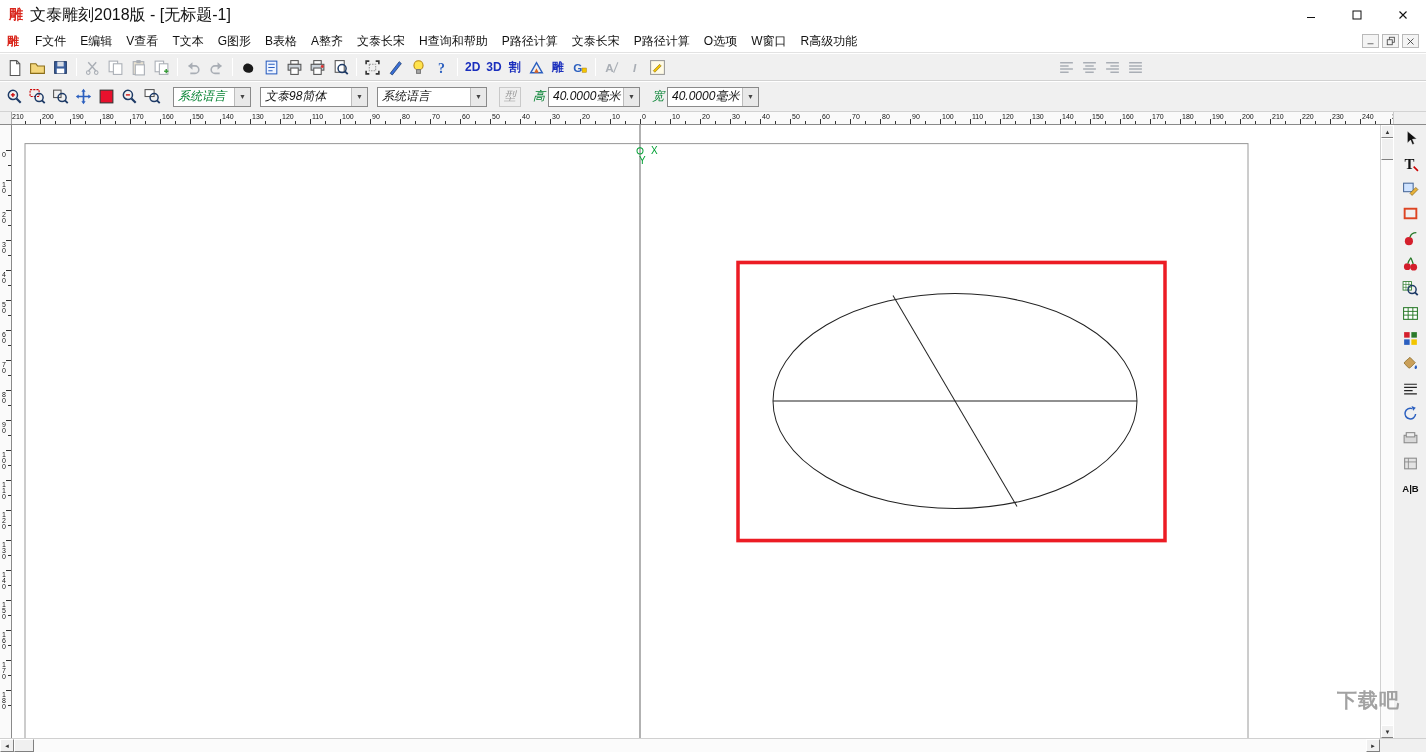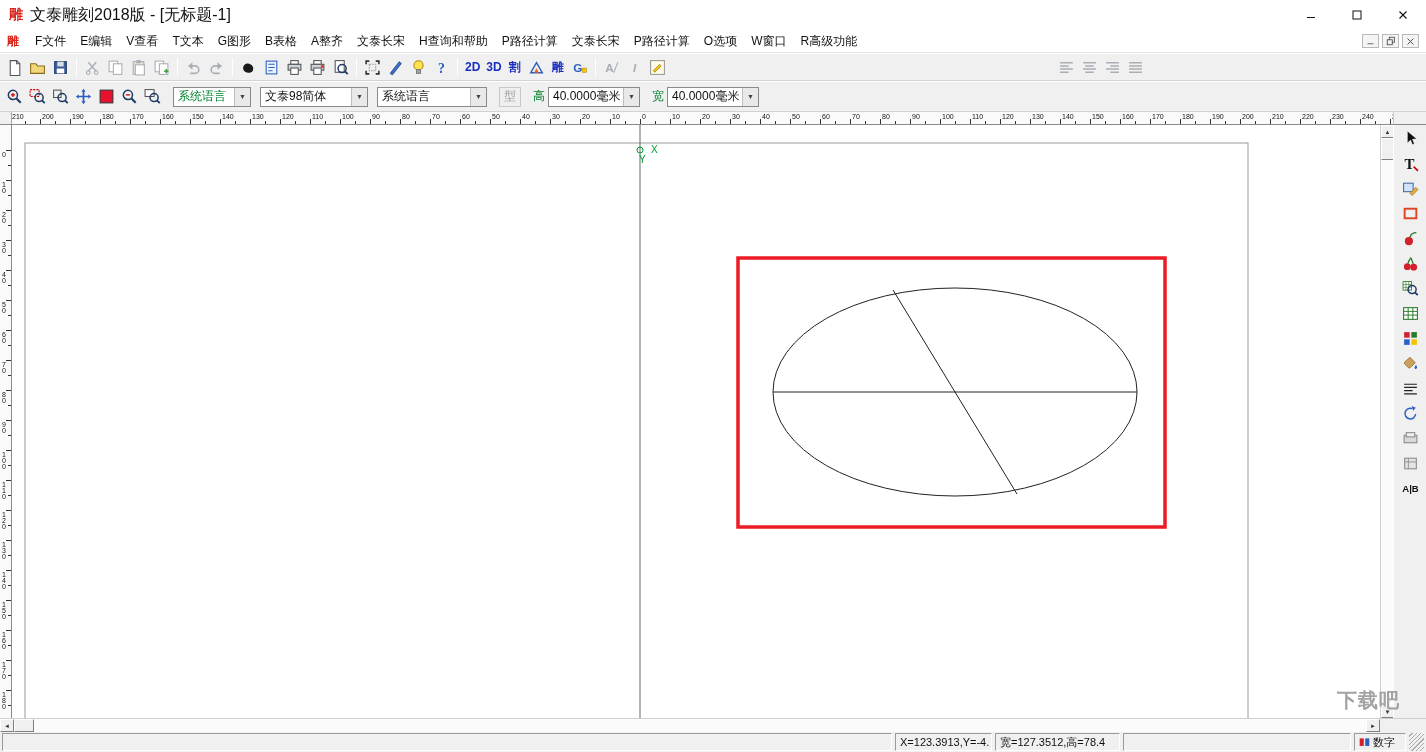--- a/index.html
+++ b/index.html
@@ -19,21 +19,21 @@
 .menubar{height:23px;background:#fff;display:flex;align-items:center;padding-left:7px;border-bottom:1px solid #e2e2e2;flex:0 0 auto;}
 .menu-doc-icon{color:#d9261c;font-weight:bold;margin-right:9px;}
 .menu-items{display:flex;}
 .menu-item{padding:2px 7px;white-space:nowrap;}
 .mdi-ctrls{margin-left:auto;display:flex;gap:3px;padding-right:7px;}
 .mdibtn{width:17px;height:14px;display:flex;align-items:center;justify-content:center;background:#f4f4f4;border:1px solid #b9b9b9;}
 
 
 .toolbar{background:#f0f0f0;display:flex;align-items:center;border-top:1px solid #fff;border-bottom:1px solid #d2d2d2;padding:0 3px;flex:0 0 auto;}
 .t1{height:28px;}
-.t2{height:31px;}
+.t2{height:31px;font-style:italic;}
 .tb-group{display:flex;align-items:center;}
 .tbtn{width:23px;height:22px;display:flex;align-items:center;justify-content:center;}
 .tbtn svg{display:block;}
 .tsep{width:1px;height:18px;background:#c3c3c3;border-right:1px solid #fff;margin:0 4px;display:inline-block;}
 .mode-btn{min-width:20px;height:22px;padding:0 3px;color:#1b2fbd;font-weight:bold;display:flex;align-items:center;justify-content:center;}
 .tb-spacer{flex:1;}
 .align-group{margin-right:276px;}
 
 
 .combo{height:20px;background:#fff;border:1px solid #8a8a8a;display:flex;align-items:center;margin-left:9px;}
@@ -757,29 +757,15 @@
   </div>
 
   <div class="hscroll-row">
     <span class="harrow">◄</span>
     <span class="hthumb"></span>
     <span class="htrack"></span>
     <span class="harrow">►</span>
     <span class="scorner"></span>
   </div>
 
-  <div class="statusbar">
-    <div class="sbox long"></div>
-    <div class="sbox coords">X=123.3913,Y=-4.</div>
-    <div class="sbox size">宽=127.3512,高=78.4</div>
-    <div class="sbox mid"></div>
-    <div class="sbox mode">
-      <svg width="11" height="11" viewBox="0 0 16 16">
-          <rect x="1" y="2" width="6" height="11" fill="#d41f2c"></rect>
-          <rect x="9" y="2" width="6" height="11" fill="#2b5fbf"></rect>
-        </svg>
-      <span>数字</span>
-    </div>
-    <div class="grip"></div>
-  </div>
 
   <div class="watermark">下载吧</div>
 </div>
 
 </body></html>

